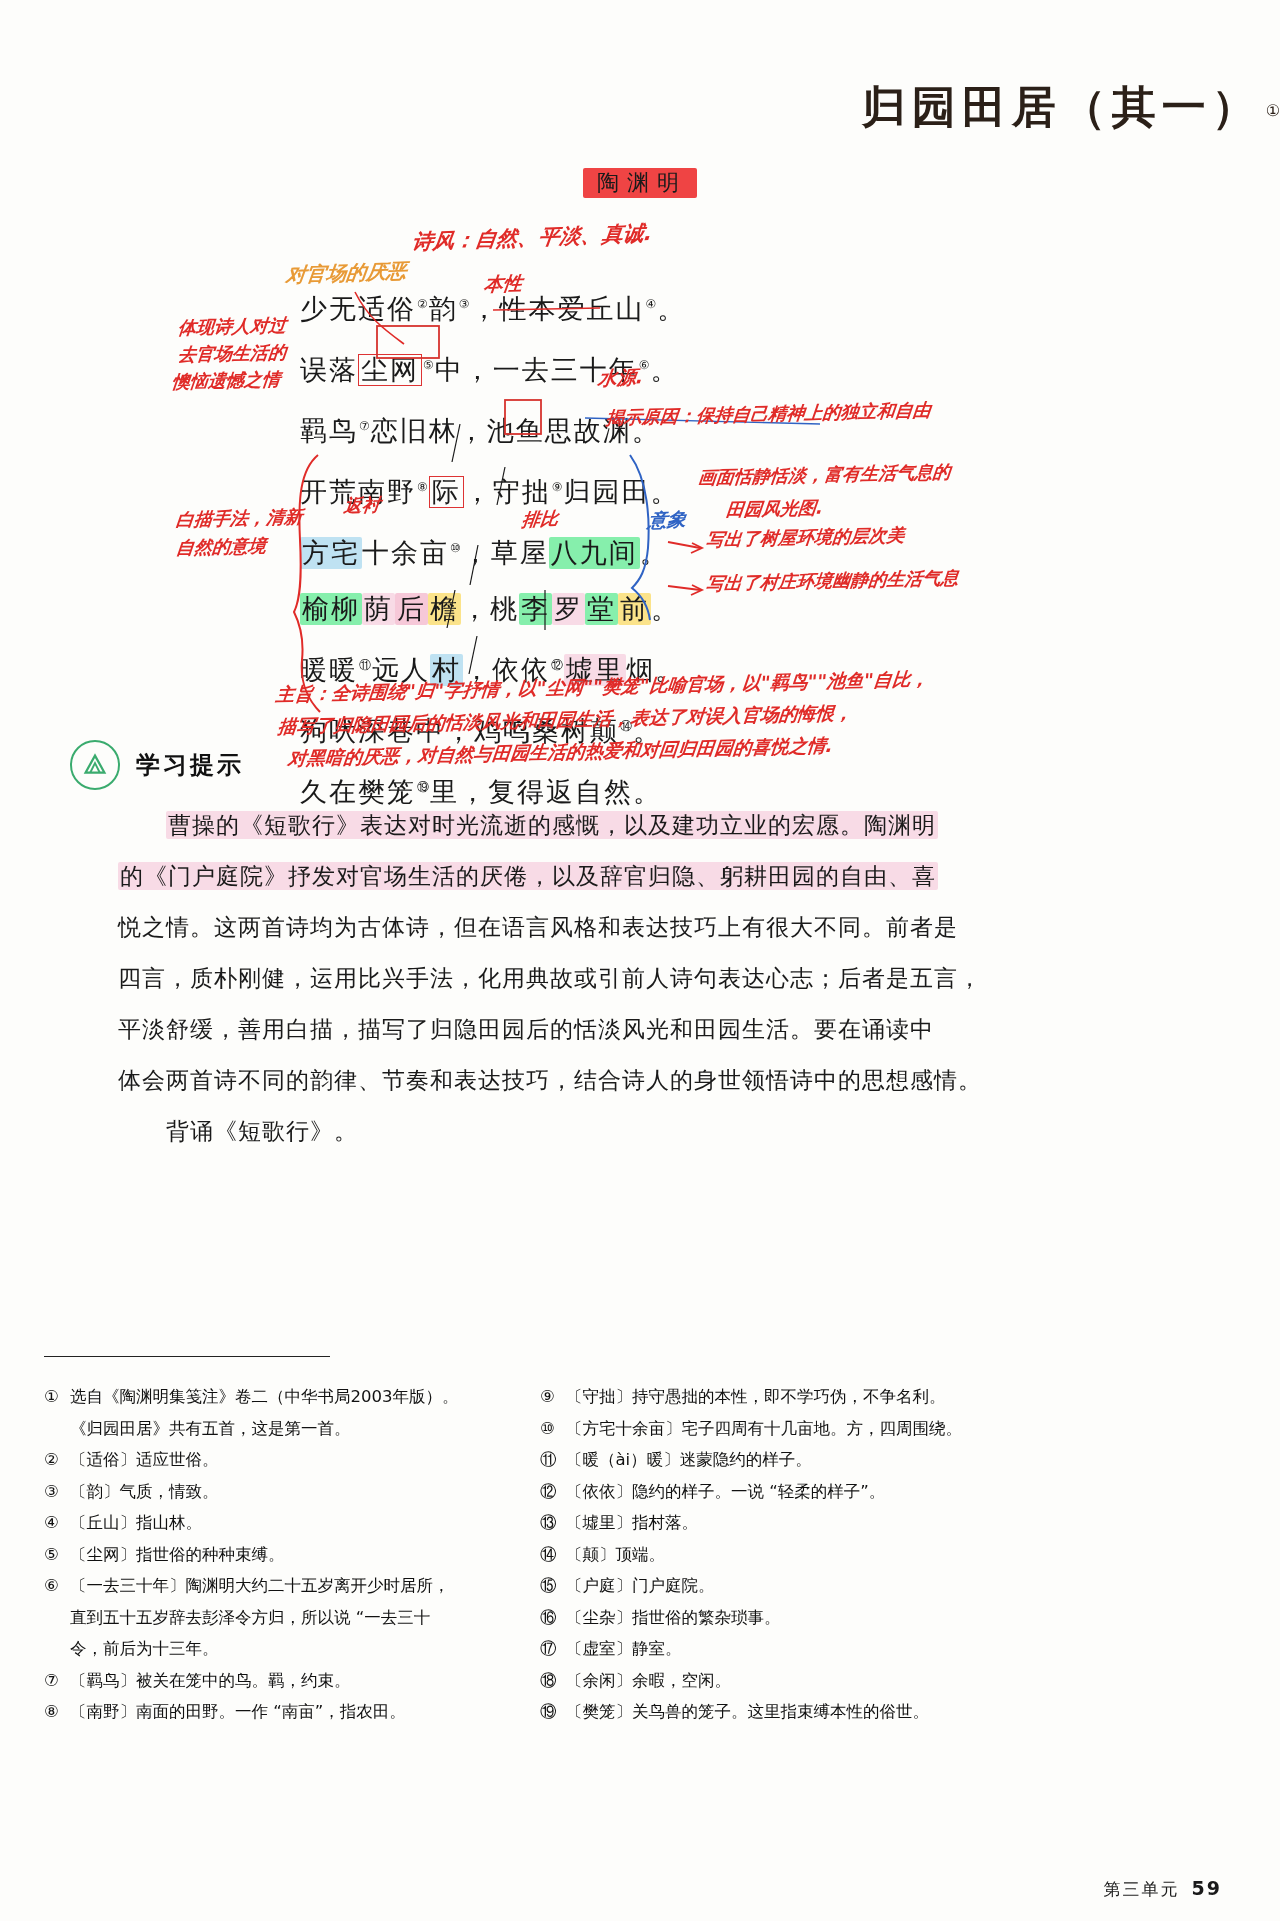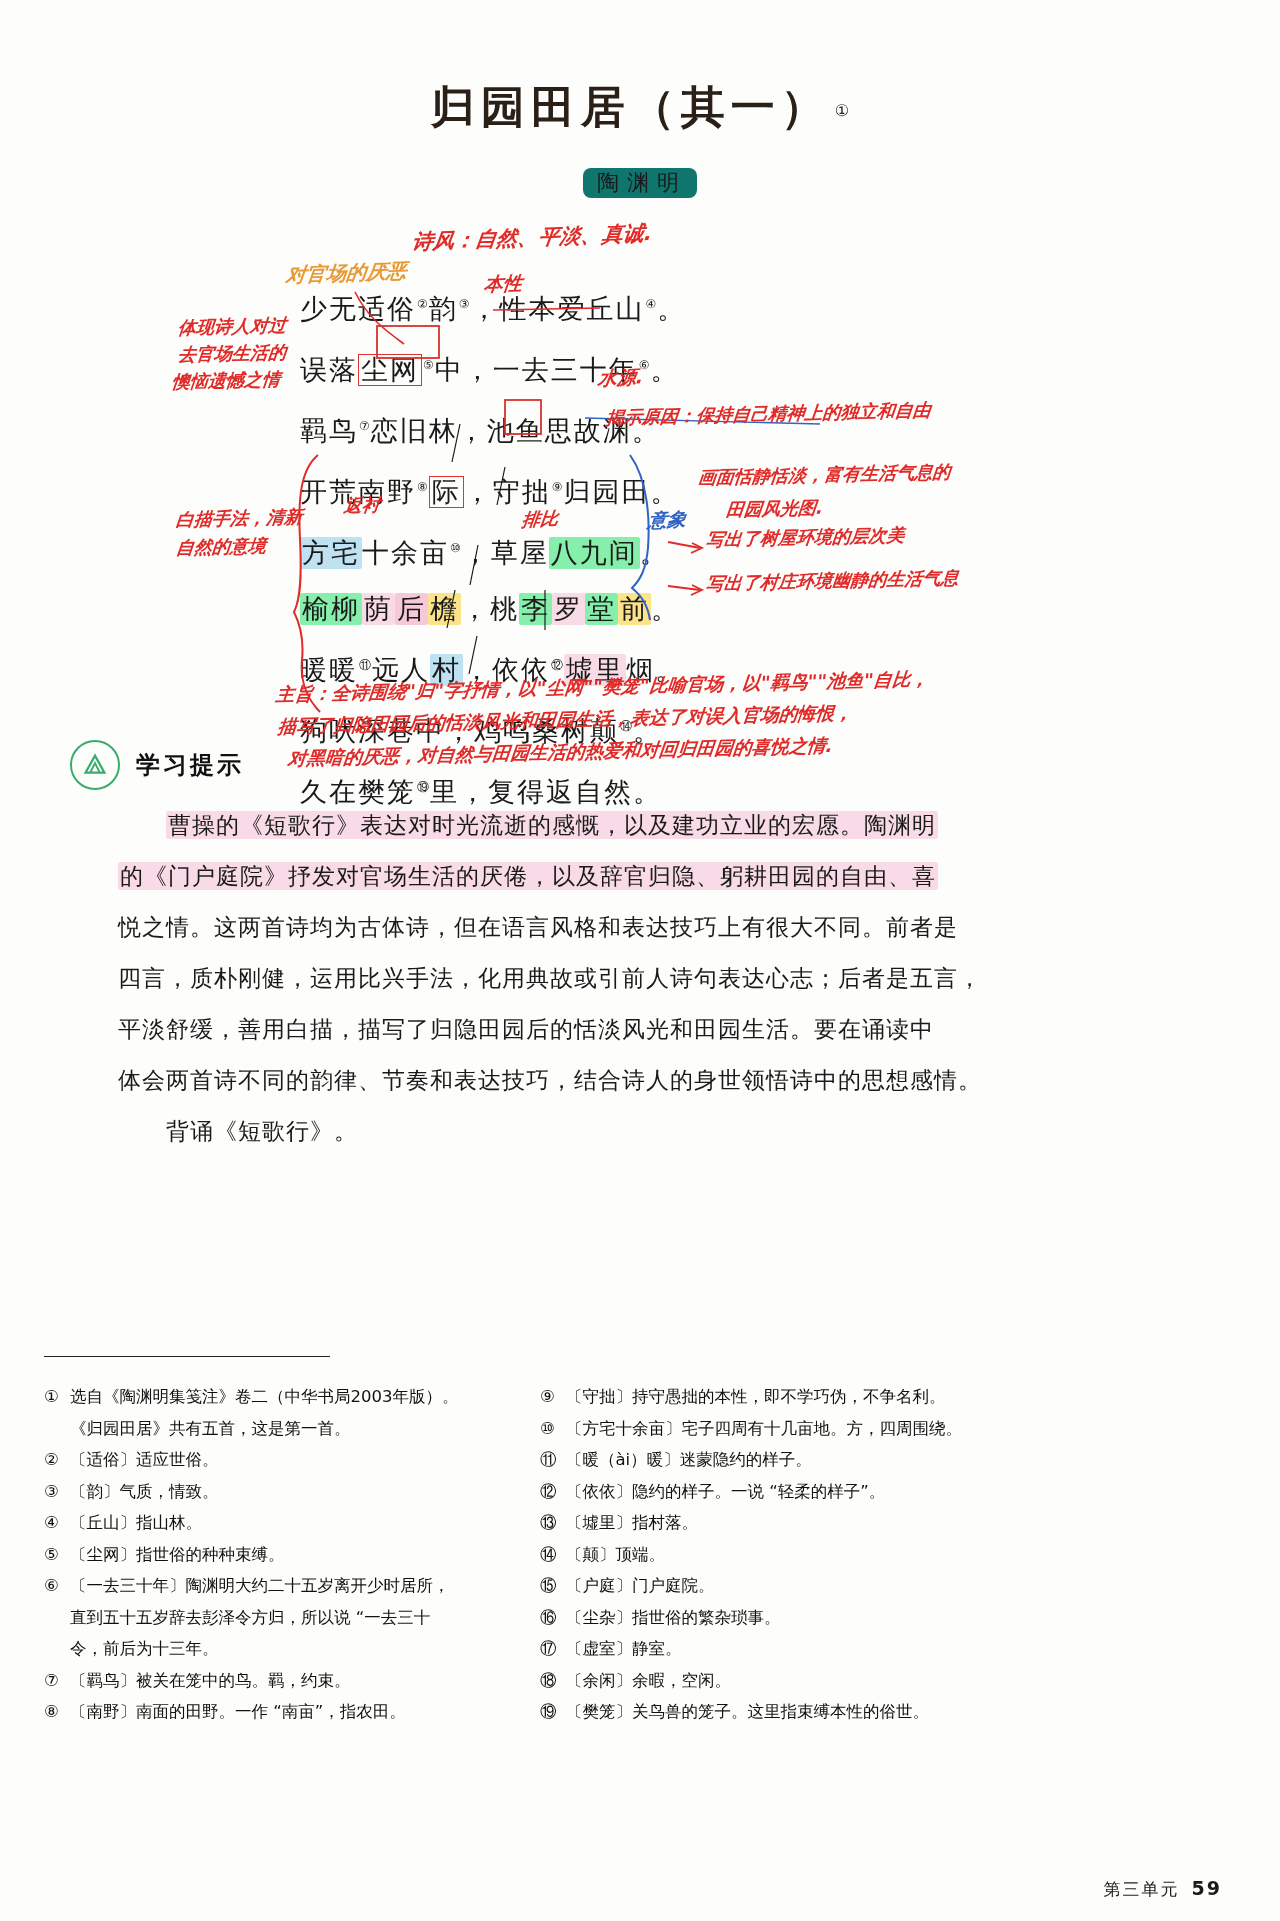--- a/index.html
+++ b/index.html
@@ -9,38 +9,38 @@
     font-family:"Liberation Serif", serif;
     color:#1a1a1a;
     position:relative;
     overflow:hidden;
   }
   .page{position:absolute; inset:0;}
 
   
   .title-row{
     position:absolute; left:0; right:0; top:78px;
-    text-align:center;
+    text-align:right;
   }
   .title{
     display:inline-block;
     font-family:"DejaVu Serif","Liberation Serif",serif;
     font-size:44px; font-weight:700; letter-spacing:6px;
     color:#2b2018;
   }
   .title-sup{
     font-size:16px; vertical-align:super; letter-spacing:0;
     margin-left:4px; color:#2b2018;
   }
   .author-row{
     position:absolute; left:0; right:0; top:168px; text-align:center;
   }
   .author{
     font-size:22px; letter-spacing:8px;
-    background:#0f766e; padding:2px 10px 3px 14px; border-radius:8px;
+    background:#ef4444; padding:2px 10px 3px 14px; border-radius:2px;
     color:#1a1a1a;
   }
 
   
   .poem{
     position:absolute; left:300px; top:276px; width:420px;
   }
   .pline{
     font-size:27px; letter-spacing:2px; line-height:56px;
     white-space:nowrap; position:relative;

